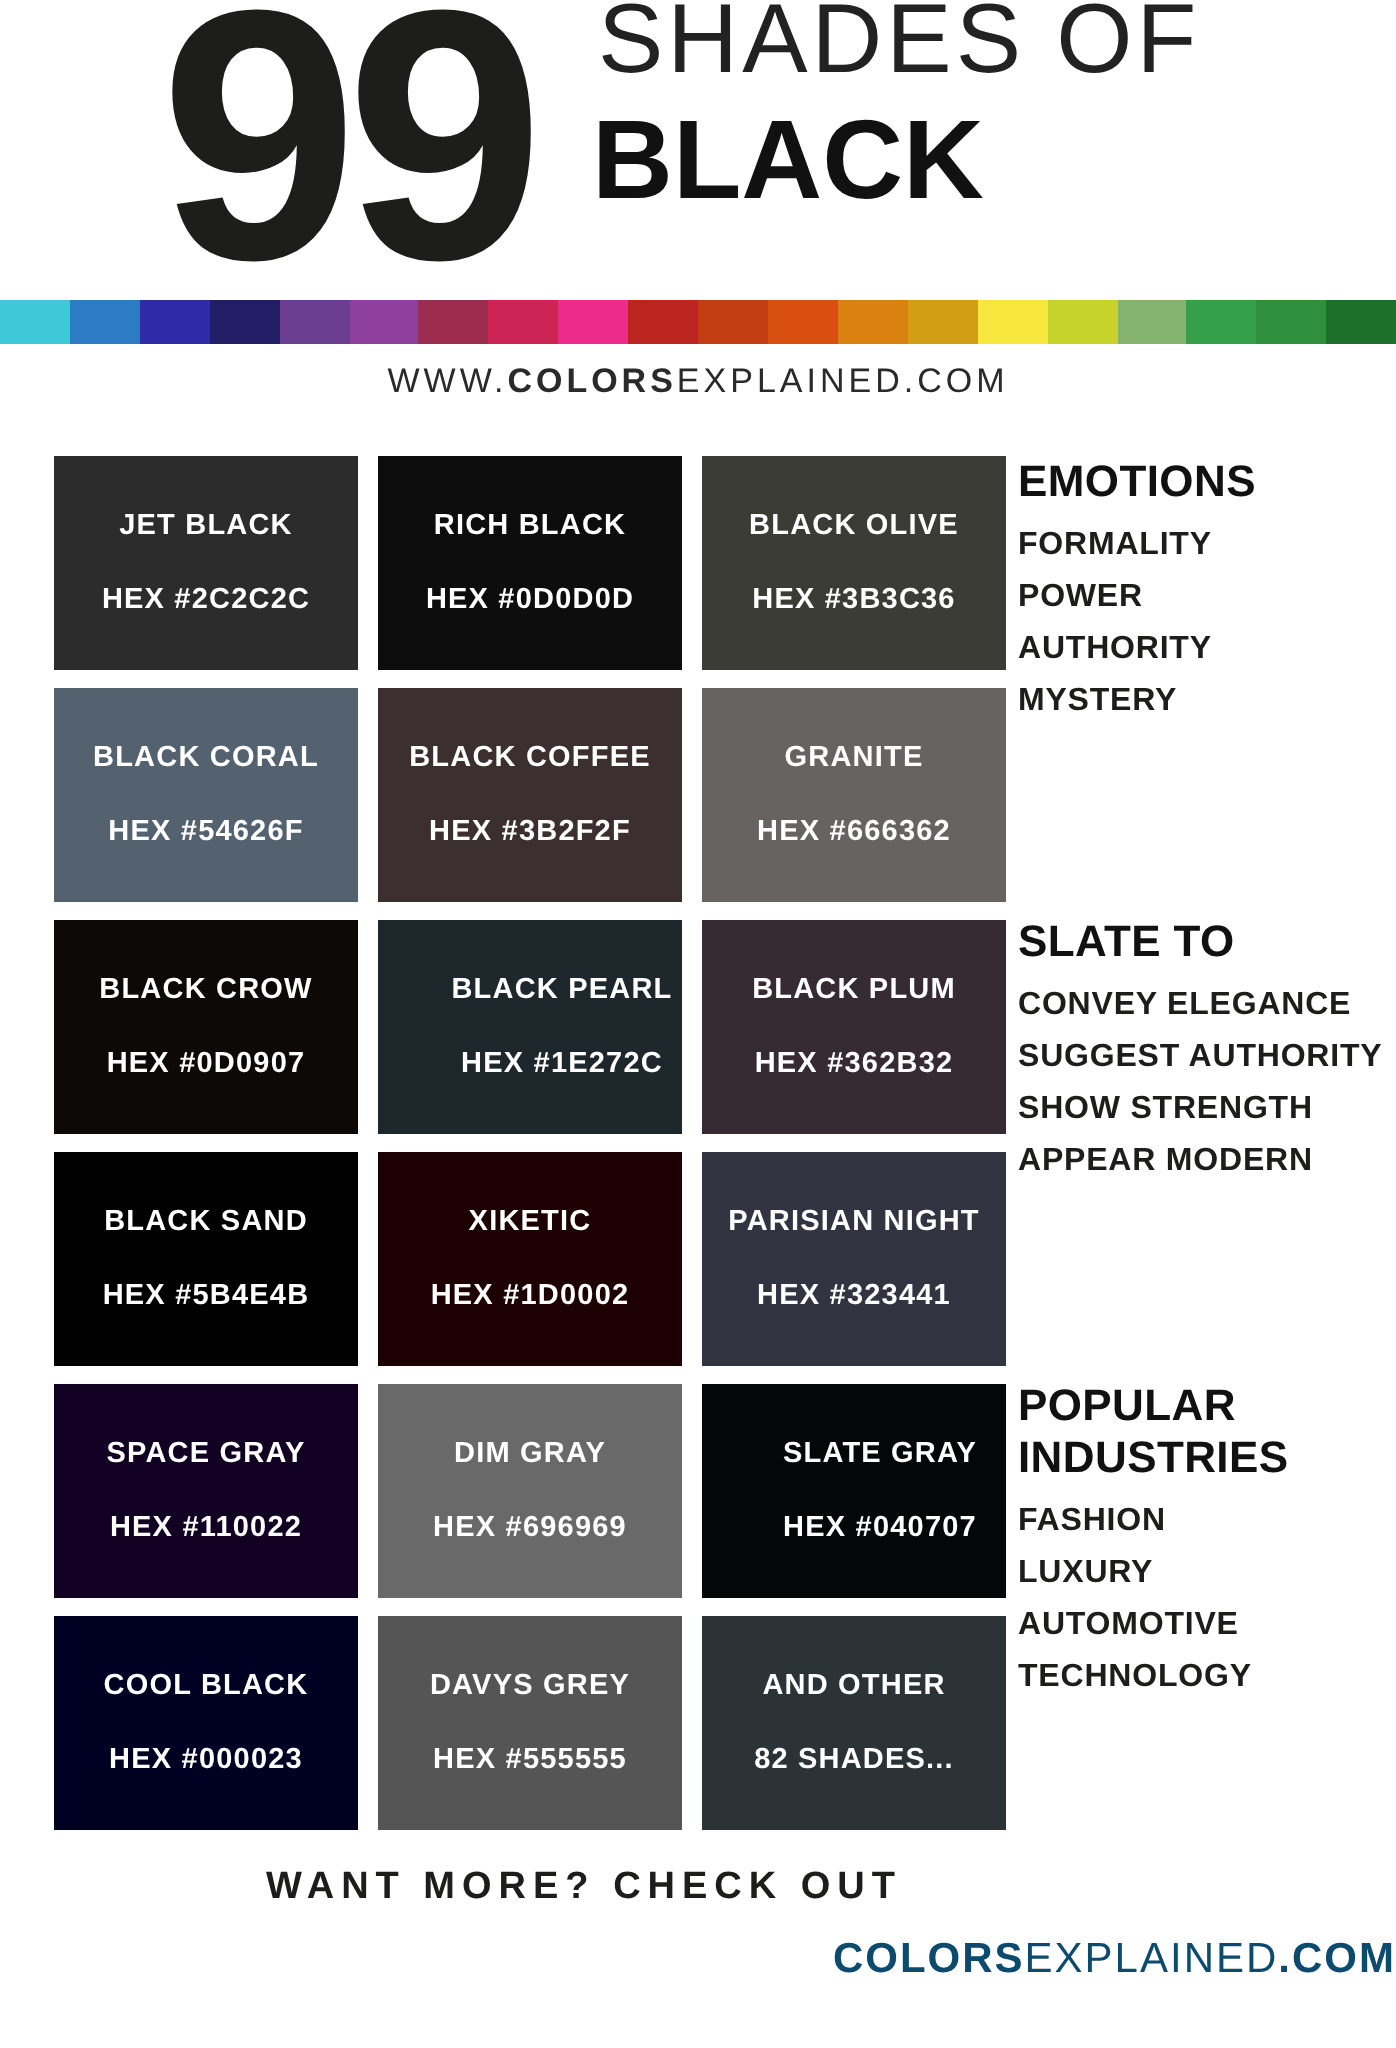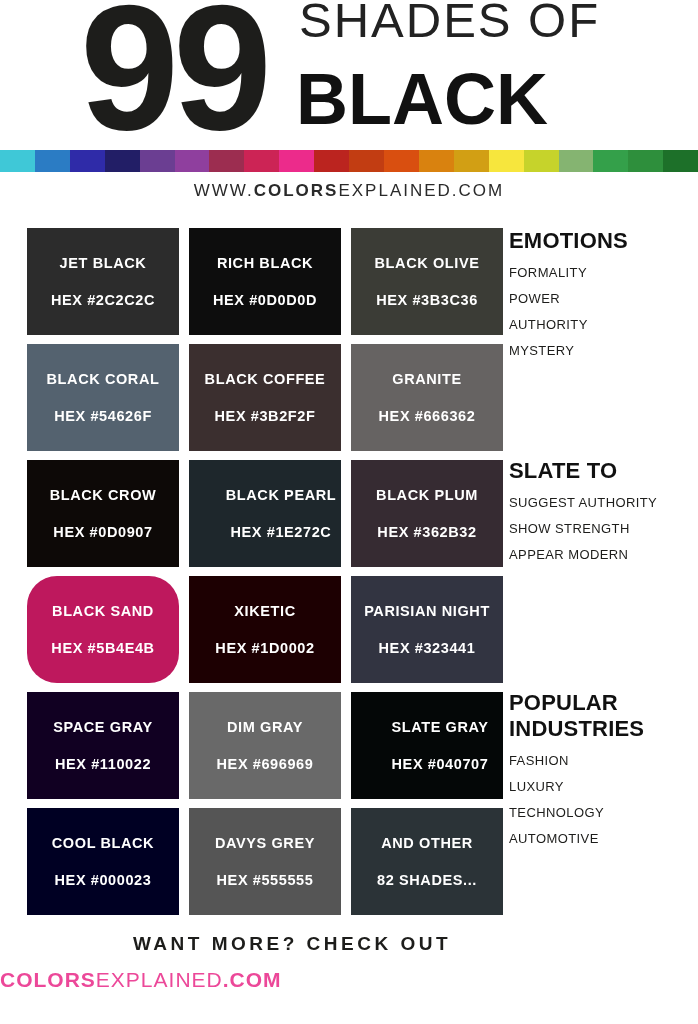--- a/index.html
+++ b/index.html
@@ -31,22 +31,22 @@
     top: -4px;
     font-size: 49px;
     font-weight: 400;
     letter-spacing: 2px;
     line-height: 1;
     color: #222;
   }
   .h-line2 {
     position: absolute;
     left: 296px;
-    top: 63px;
-    font-size: 72px;
+    top: 52px;
+    font-size: 56px;
     font-weight: 800;
     letter-spacing: 0px;
     line-height: 1;
     color: #111;
   }
 
   
   .strip {
     position: absolute;
     left: 0; top: 150px;
@@ -106,46 +106,46 @@
   .info-section.s2 { top: 690px; }
   .info-title {
     margin: 0 0 6px 0;
     font-size: 22px;
     font-weight: 800;
     line-height: 26px;
     letter-spacing: 0.2px;
     color: #111;
   }
   .info-item {
-    font-size: 13px;
-    font-weight: 400;
+    font-size: 16px;
+    font-weight: 700;
     line-height: 26px;
     letter-spacing: 0.4px;
     color: #1d1d1b;
   }
 
   
   .footer-1 {
     position: absolute;
     left: 0; top: 933px;
     width: 584px;
     text-align: center;
     font-size: 19px;
     font-weight: 800;
     letter-spacing: 3.5px;
     color: #1d1d1b;
   }
   .footer-2 {
     position: absolute;
     left: 0; top: 968px;
     width: 698px;
-    text-align: left;
+    text-align: right;
     font-size: 21px;
     letter-spacing: 1px;
-    color: #ec4899;
+    color: #0c4a6e;
   }
   .footer-2 .b { font-weight: 800; }
 </style>
 </head>
 <body>
 
 <div id="page">
 
   <div class="h-num">99</div>
   <div class="h-line1">SHADES OF</div>
@@ -238,21 +238,21 @@
       <div class="tile" style="background: rgb(30, 39, 44); padding-left: 32px;">
         <div class="tile-name">BLACK PEARL</div>
         <div class="tile-hex">HEX #1E272C</div>
       </div>
 
       <div class="tile" style="background: rgb(54, 43, 50);">
         <div class="tile-name">BLACK PLUM</div>
         <div class="tile-hex">HEX #362B32</div>
       </div>
 
-      <div class="tile" style="background: #be185d; border-radius: 30px;">
+      <div class="tile" style="background: #000000;">
         <div class="tile-name">BLACK SAND</div>
         <div class="tile-hex">HEX #5B4E4B</div>
       </div>
 
       <div class="tile" style="background: rgb(29, 0, 2);">
         <div class="tile-name">XIKETIC</div>
         <div class="tile-hex">HEX #1D0002</div>
       </div>
 
       <div class="tile" style="background: rgb(50, 52, 65);">
@@ -304,40 +304,41 @@
           <div class="info-item">AUTHORITY</div>
 
           <div class="info-item">MYSTERY</div>
         </div>
     </div>
 
     <div class="info-section s1">
       <h2 class="info-title">SLATE TO</h2>
       <div>
 
+          <div class="info-item">CONVEY ELEGANCE</div>
 
           <div class="info-item">SUGGEST AUTHORITY</div>
 
           <div class="info-item">SHOW STRENGTH</div>
 
           <div class="info-item">APPEAR MODERN</div>
         </div>
     </div>
 
     <div class="info-section s2">
       <h2 class="info-title">POPULAR INDUSTRIES</h2>
       <div>
 
           <div class="info-item">FASHION</div>
 
           <div class="info-item">LUXURY</div>
 
+          <div class="info-item">AUTOMOTIVE</div>
+
           <div class="info-item">TECHNOLOGY</div>
-
-          <div class="info-item">AUTOMOTIVE</div>
         </div>
     </div>
 
   </div>
 
   <div class="footer-1">WANT MORE? CHECK OUT</div>
   <div class="footer-2">
     <span class="b">COLORS</span><span>EXPLAINED</span><span class="b">.COM</span>
   </div>
 

